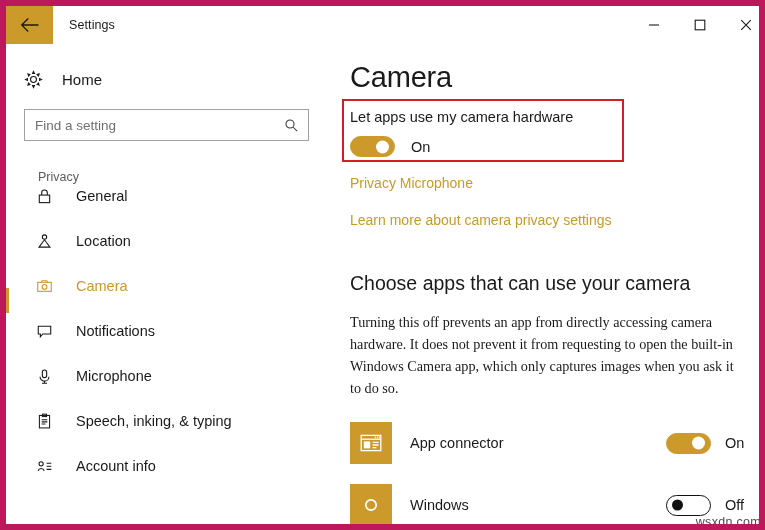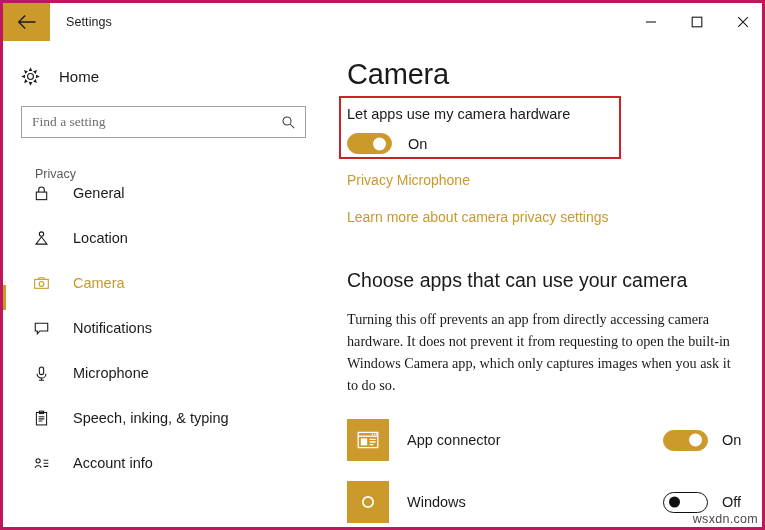--- a/index.html
+++ b/index.html
@@ -9,21 +9,21 @@
   }
   body {
     font-family: "Liberation Sans", sans-serif;
   }
   #app {
     position: relative;
     width: 765px;
     height: 530px;
     overflow: hidden;
     background: #fde047;
-    border: 3px solid #be185d;
+    border: 6px solid #be185d;
     box-sizing: border-box;
   }
 
   
   .titlebar {
     position: absolute;
     top: 0; left: 0;
     width: 763px;
     height: 38px;
     background: #ffffff;
@@ -99,21 +99,21 @@
     align-items: center;
     background: #fff;
   }
   .search-input {
     border: 0;
     outline: 0;
     flex: 1;
     font-size: 13.5px;
     color: #1a1a1a;
     padding: 0 6px 0 10px;
-    font-family: Liberation Serif, serif;
+    font-family: Liberation Sans, sans-serif;
     background: transparent;
   }
   .search-input::placeholder { color: #6e6e6e; opacity: 1; }
   .search-ico { padding-right: 9px; display: flex; align-items: center; }
 
   .group-title {
     font-size: 12.5px;
     color: #5c5c5c;
     padding-left: 32px;
     margin-top: 29px;

